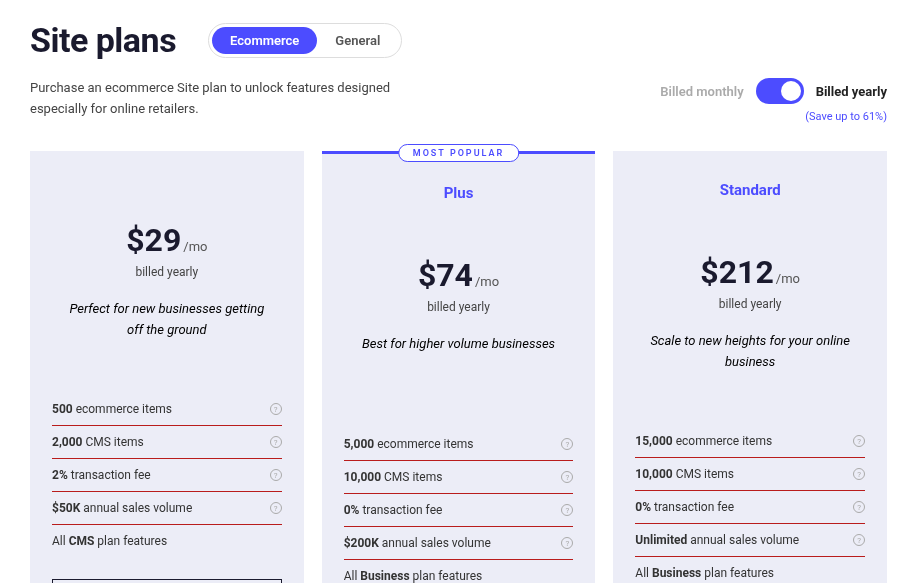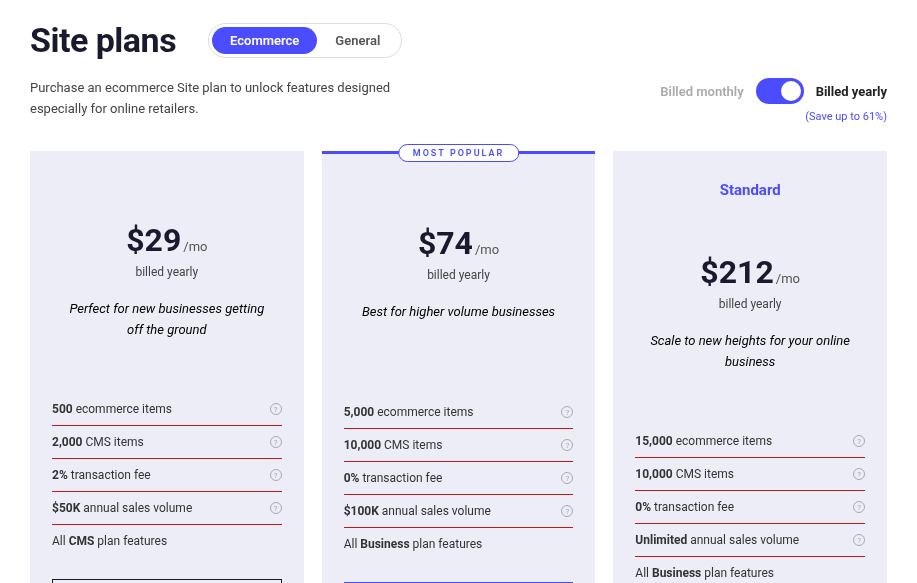--- a/index.html
+++ b/index.html
@@ -120,38 +120,39 @@
           <span class="info-icon">?</span>
         </li>
         <li>
           <span>All <span class="bold">CMS</span> plan features</span>
         </li>
       </ul>
       <button class="cta">Add Ecommerce plan</button>
     </div>
     <div class="card popular">
       <div class="badge">MOST POPULAR</div>
+      <div class="plan-name">Plus</div>
       <div class="price-row"><span class="price">$74</span><span class="per">/mo</span></div>
       <div class="billed">billed yearly</div>
       <div class="desc">Best for higher volume businesses</div>
       <ul class="features">
         <li>
           <span><span class="bold">5,000</span> ecommerce items</span>
           <span class="info-icon">?</span>
         </li>
         <li>
           <span><span class="bold">10,000</span> CMS items</span>
           <span class="info-icon">?</span>
         </li>
         <li>
           <span><span class="bold">0%</span> transaction fee</span>
           <span class="info-icon">?</span>
         </li>
         <li>
-          <span><span class="bold">$100K</span> annual sales volume</span>
+          <span><span class="bold">$200K</span> annual sales volume</span>
           <span class="info-icon">?</span>
         </li>
         <li>
           <span>All <span class="bold">Business</span> plan features</span>
         </li>
       </ul>
       <button class="cta primary">Add Ecommerce plan</button>
     </div>
     <div class="card">
       <div class="plan-name">Standard</div>

